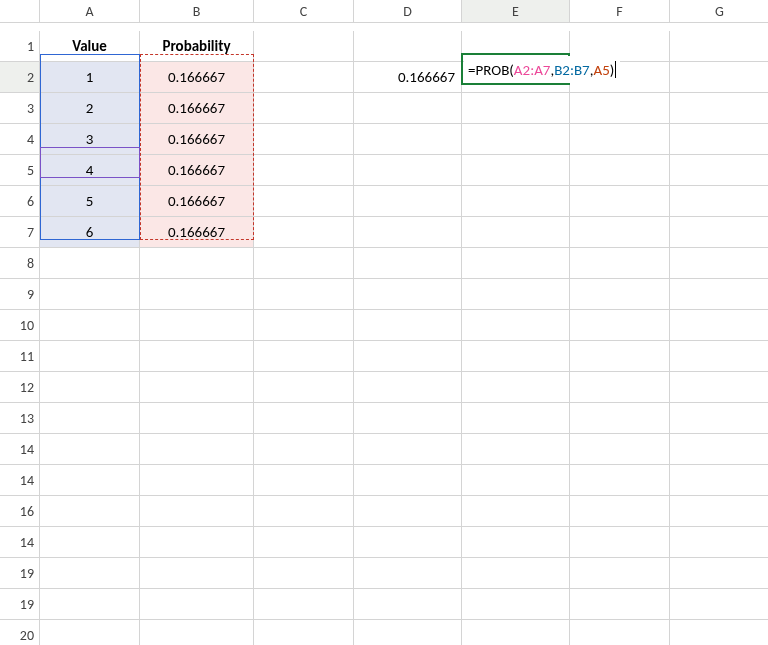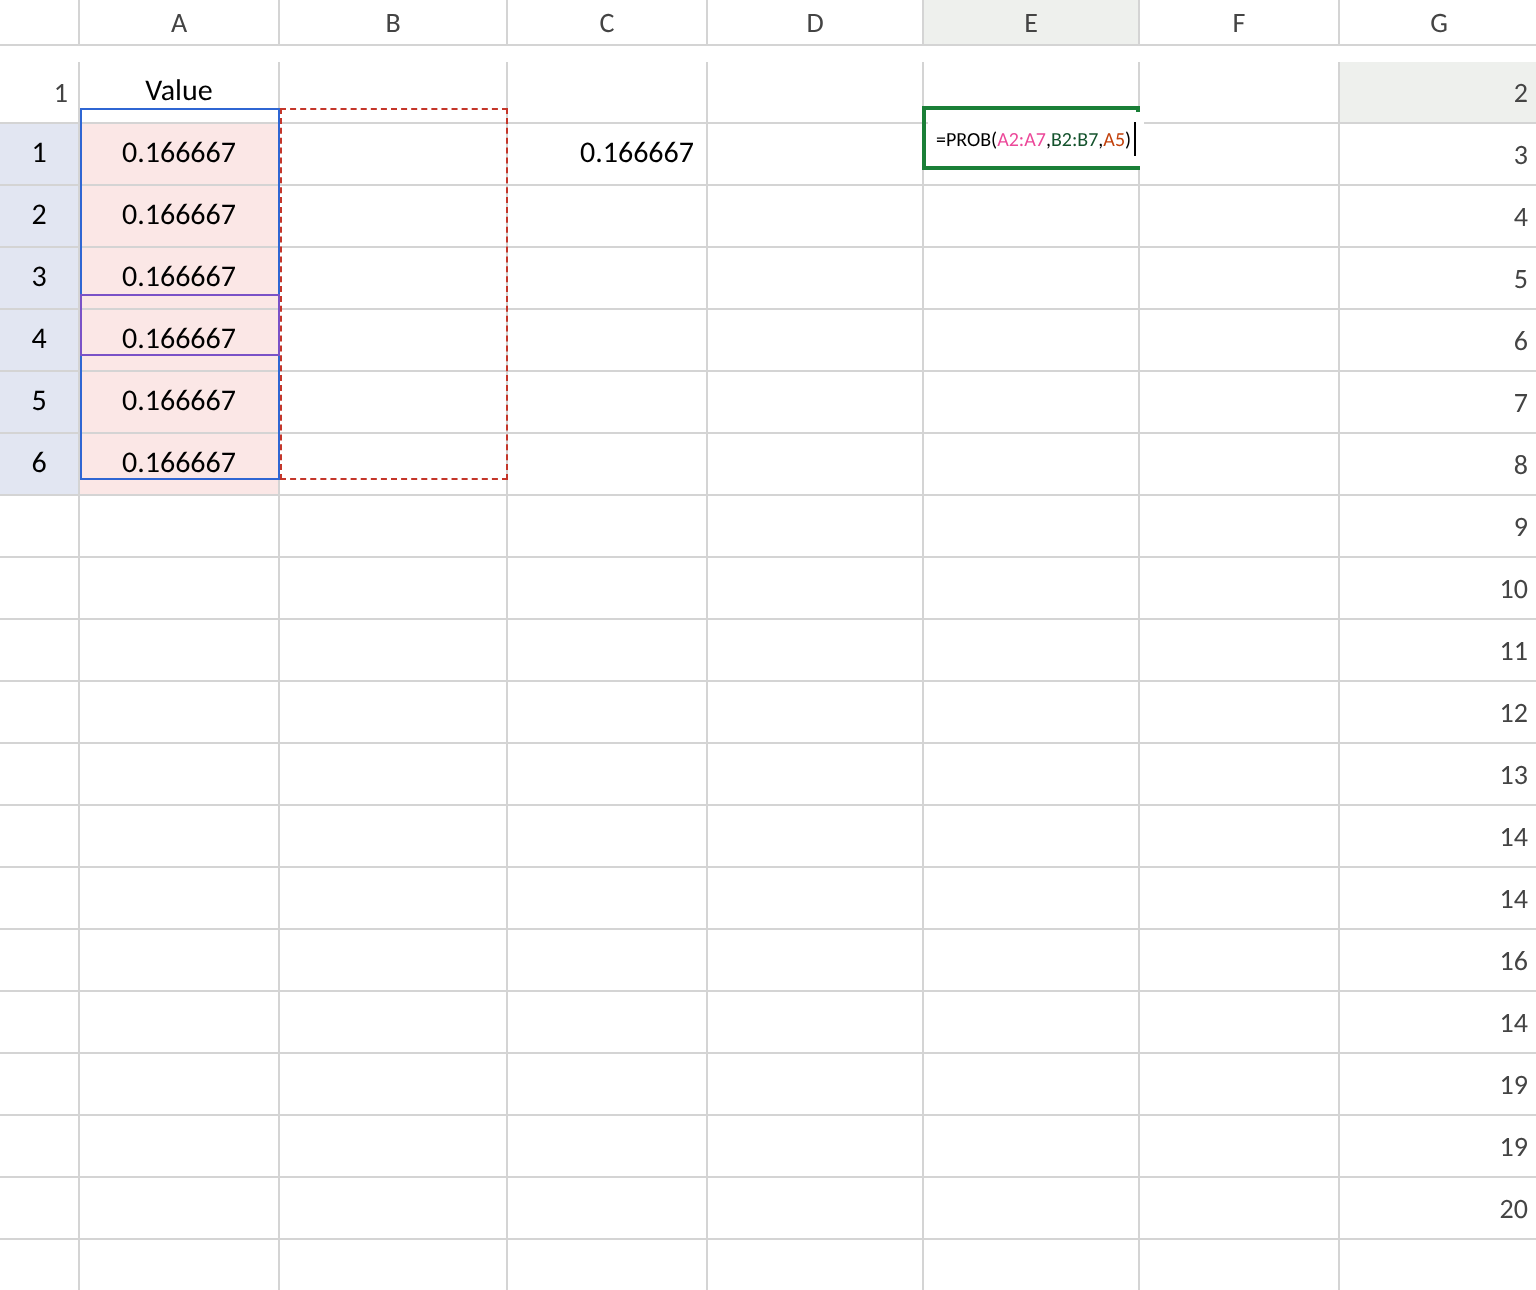--- a/index.html
+++ b/index.html
@@ -27,39 +27,39 @@
     }
     .hdr, .rowhdr {
       color: #444;
       font-size: 14px;
     }
     .hdr { height: 23px; }
     .sheet > .rowhdr, .sheet > .cell { height: 31px; }
     .rowhdr { justify-content: flex-end; padding-right: 5px; }
     .corner { height: 23px; }
     .cell { padding: 0 6px; }
-    .bold { font-weight: normal; }
+    .bold { font-weight: bold; }
     .r { justify-content: flex-end; }
     .c { justify-content: center; }
     .fill-blue { background: #e2e6f2; }
     .fill-red { background: #fbe7e6; }
     
     .range-border { position: absolute; pointer-events: none; }
     .rb-blue { border: 1px solid #2f66d3; }
     .rb-red  { border: 1px solid #c4362a; }
     .rb-purple { border: 1px solid #7a52c7; }
     .active { border: 2px solid #1a7f37; }
     
     .tok-blue { color: #ec4899; }
-    .tok-red { color: #14532d; }
+    .tok-red { color: #0369a1; }
     .tok-purple { color: #c2410c; }
     .formula {
       position: absolute;
       font-family: Calibri, Arial, sans-serif;
-      font-size: 10px;
+      font-size: 15px;
       white-space: nowrap;
       background: #fff;
       padding: 0 4px;
       display: flex;
       align-items: center;
       height: 27px;
     }
     .cursor {
       display:inline-block; width:1px; height:17px; background:#000; vertical-align:middle; margin-left:1px;
     }
@@ -74,20 +74,21 @@
   <div class="hdr">A</div>
   <div class="hdr">B</div>
   <div class="hdr">C</div>
   <div class="hdr">D</div>
   <div class="hdr sel">E</div>
   <div class="hdr">F</div>
   <div class="hdr">G</div>
 
   <div class="rowhdr">1</div>
   <div class="cell bold c">Value</div>
+  <div class="cell bold c">Probability</div>
   <div class="cell"></div>
   <div class="cell"></div>
   <div class="cell"></div>
   <div class="cell"></div>
   <div class="cell"></div>
 
   <div class="rowhdr sel">2</div>
   <div class="cell c fill-blue">1</div>
   <div class="cell c fill-red">0.166667</div>
   <div class="cell"></div>

